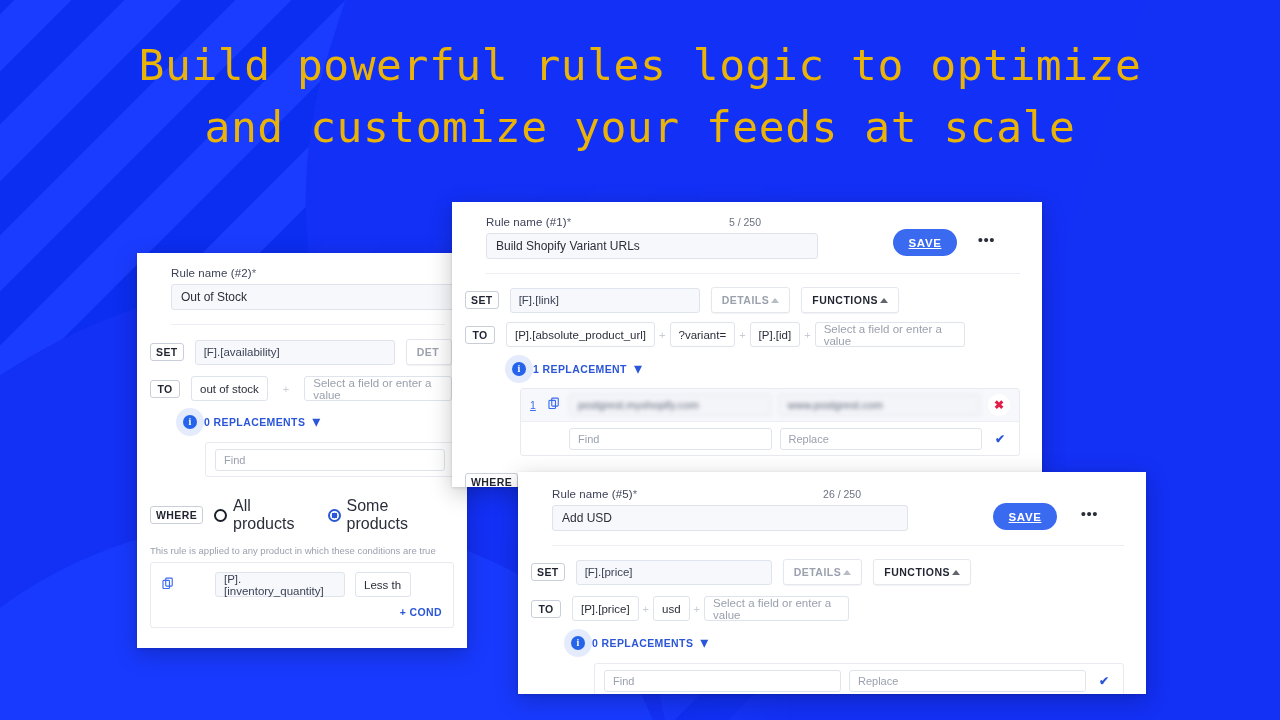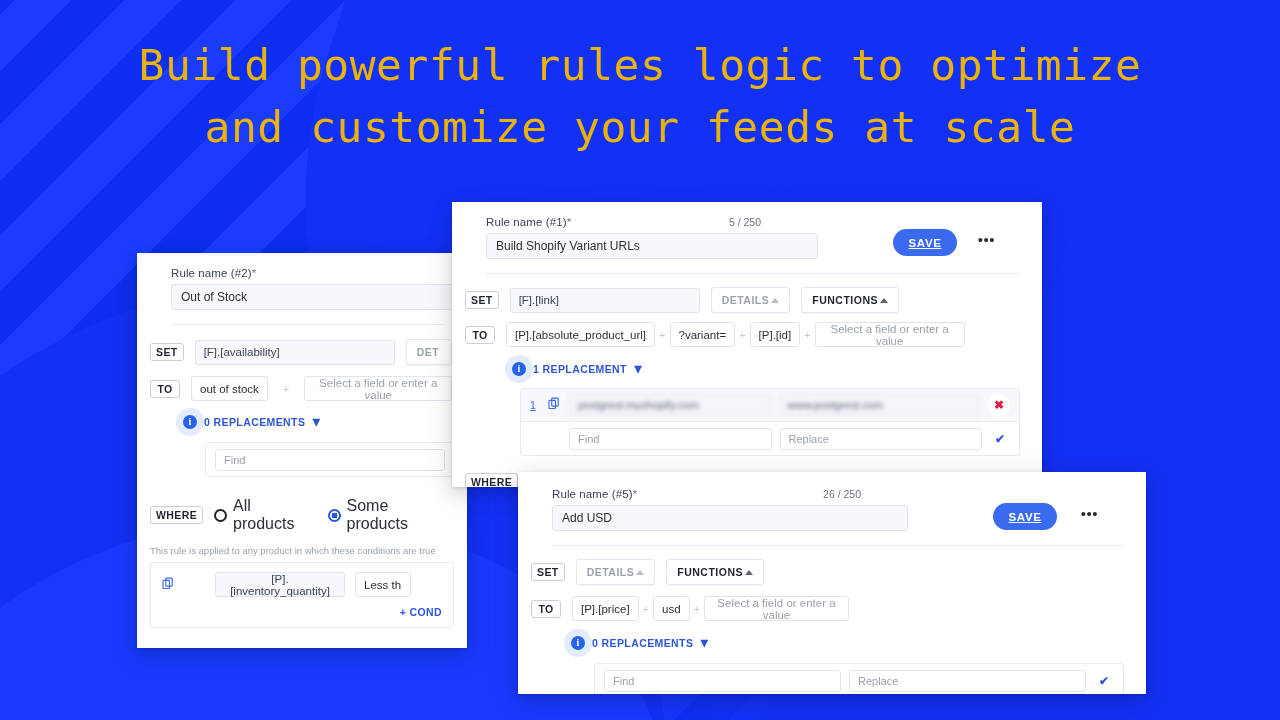--- a/index.html
+++ b/index.html
@@ -140,21 +140,20 @@
   }
   .field {
     border: 1px solid #dfe3eb;
     background: #f7f8fb;
     border-radius: 3px;
     height: 25px;
     display: flex; align-items: center;
     padding: 0 8px;
     font-size: 11.5px;
     color: #3c4257;
-    text-align: center;
   }
   .field.ph { background: #fff; color: #9aa1ad; }
   .chip {
     border: 1px solid #dfe3eb;
     background: #fff;
     border-radius: 3px;
     height: 25px;
     display: flex; align-items: center;
     padding: 0 8px;
     font-size: 11.5px;
@@ -499,20 +498,23 @@
             <span>Add USD</span>
           </div>
           <button class="save-btn" style="right:67px; top:15px;">SAVE</button>
           <div class="kebab" style="right:26px; top:18px;">•••</div>
         </div>
         <div class="divider"></div>
       </div>
 
       <div class="row" style="margin-top:13px; gap:11px;">
         <div class="pill-label">SET</div>
+        <div class="field" style="width:196px">
+          <span>[F].[price]</span>
+        </div>
         <div class="btn-ghost muted">
           <span>DETAILS</span>
           <i class="caret-up"></i>
         </div>
         <div class="btn-ghost dark">
           <span>FUNCTIONS</span>
           <i class="caret-up"></i>
         </div>
       </div>
 

